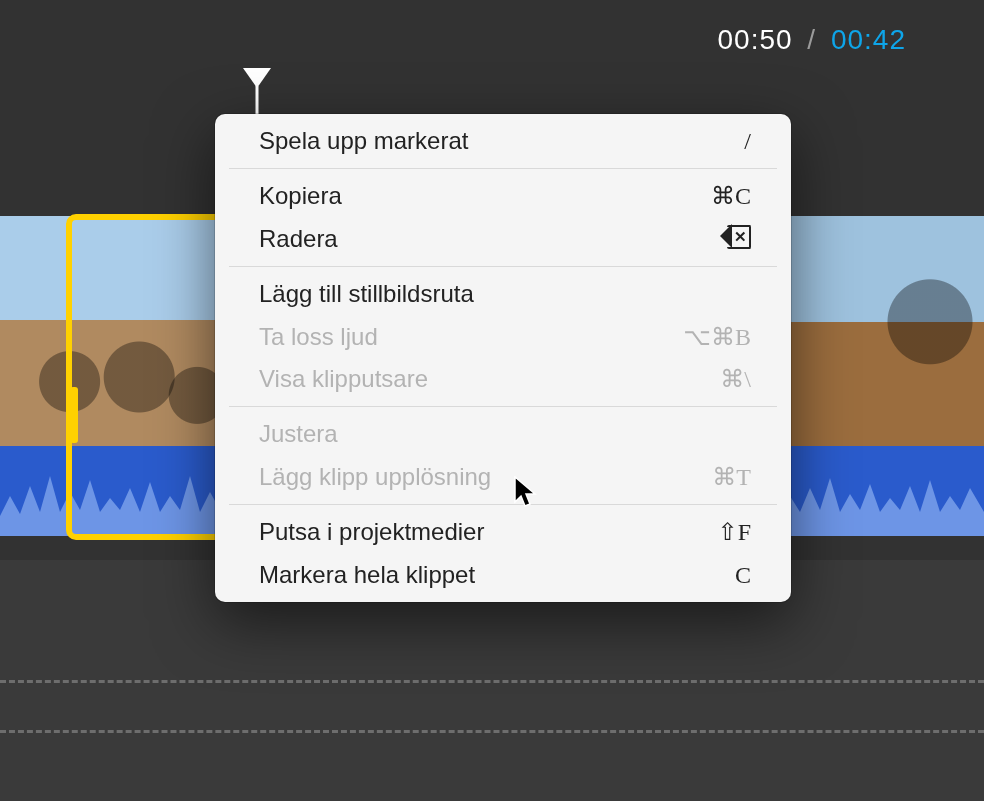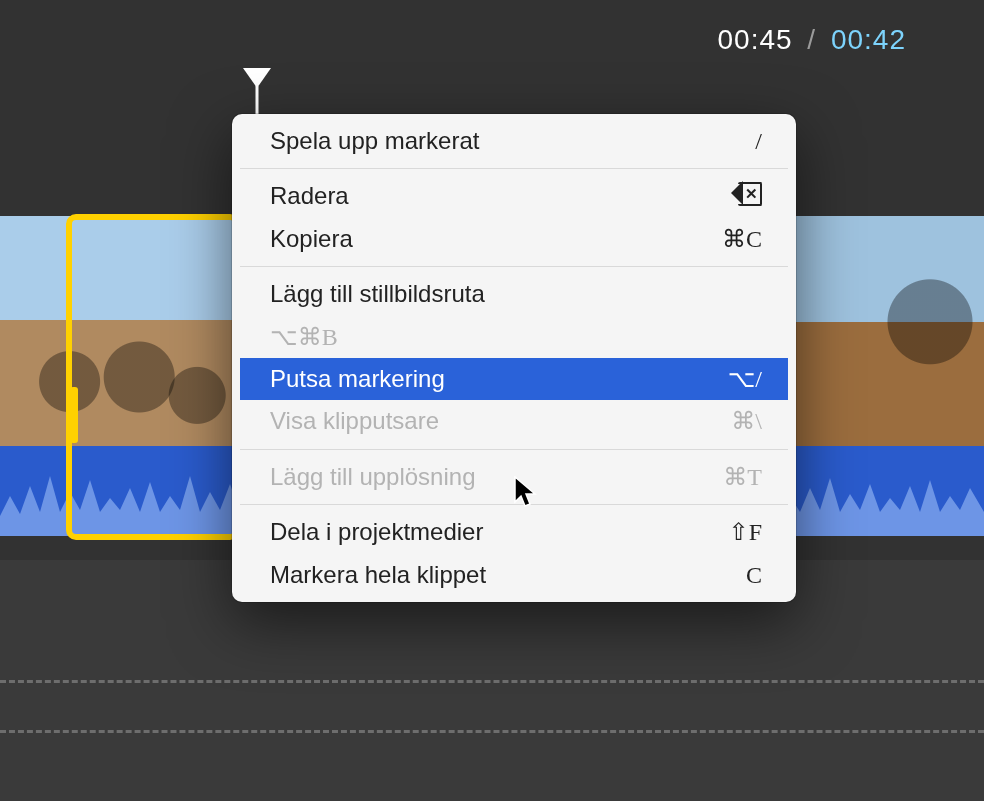--- a/index.html
+++ b/index.html
@@ -17,21 +17,21 @@
   .time-display {
     position: absolute;
     top: 24px;
     right: 78px;
     font-size: 28px;
     font-weight: 400;
     letter-spacing: 1px;
   }
   .time-display .current { color: #ffffff; }
   .time-display .sep     { color: #9b9b9b; margin: 0 6px; }
-  .time-display .total   { color: #7dd3fc; }
+  .time-display .total   { color: #0ea5e9; }
 
   
   .timeline {
     position: absolute;
     top: 216px;
     left: 0;
     right: 0;
     height: 320px;
     background: #2a2a2a;
   }
@@ -140,26 +140,26 @@
     top: 18px;
     width: 3px;
     height: 30px;
     background: #ffffff;
   }
 
   
   .context-menu {
     position: absolute;
     top: 114px;
-    left: 232px;
+    left: 215px;
     width: 548px;
     background: #f5f5f5;
     border-radius: 10px;
     box-shadow: 0 20px 60px rgba(0,0,0,0.55), 0 0 0 1px rgba(0,0,0,0.15);
-    padding: 6px 8px;
+    padding: 6px 14px;
     font-size: 24px;
     color: #222222;
   }
   .context-menu .row {
     display: flex;
     align-items: center;
     justify-content: space-between;
     padding: 5px 26px 5px 30px;
     line-height: 1.35;
     white-space: nowrap;
@@ -218,21 +218,21 @@
     height: 34px;
     pointer-events: none;
     z-index: 50;
   }
   .cursor svg { display: block; }
 </style>
 </head>
 <body>
 
 <div class="time-display">
-  <span class="current">00:45</span>
+  <span class="current">00:50</span>
   <span class="sep">/</span>
   <span class="total">00:42</span>
 </div>
 
 <div class="playhead"></div>
 
 <div class="timeline">
   <div class="videostrip">
     <div class="thumb-left"></div>
     <div class="thumb-right"></div>
@@ -255,59 +255,60 @@
 <div class="context-menu">
 
   <div class="row">
     <span class="label">Spela upp markerat</span>
     <span class="sc">/</span>
   </div>
 
   <hr>
 
   <div class="row">
+    <span class="label">Kopiera</span>
+    <span class="sc">⌘C</span>
+  </div>
+  <div class="row">
     <span class="label">Radera</span>
     <span class="sc">
       <span class="del-icon"><span class="del-x">✕</span></span>
     </span>
   </div>
-  <div class="row">
-    <span class="label">Kopiera</span>
-    <span class="sc">⌘C</span>
-  </div>
 
   <hr>
 
   <div class="row">
     <span class="label">Lägg till stillbildsruta</span>
     <span class="sc"></span>
   </div>
   <div class="row disabled">
+    <span class="label">Ta loss ljud</span>
     <span class="sc">⌥⌘B</span>
-  </div>
-  <div class="row highlight">
-    <span class="label">Putsa markering</span>
-    <span class="sc">⌥/</span>
   </div>
   <div class="row disabled">
     <span class="label">Visa klipputsare</span>
     <span class="sc">⌘\</span>
   </div>
 
   <hr>
 
   <div class="row disabled">
-    <span class="label">Lägg till upplösning</span>
+    <span class="label">Justera</span>
+    <span class="sc"></span>
+  </div>
+  <div class="row disabled">
+    <span class="label">Lägg klipp upplösning</span>
     <span class="sc">⌘T</span>
   </div>
 
   <hr>
 
   <div class="row">
-    <span class="label">Dela i projektmedier</span>
+    <span class="label">Putsa i projektmedier</span>
     <span class="sc">⇧F</span>
   </div>
   <div class="row">
     <span class="label">Markera hela klippet</span>
     <span class="sc">C</span>
   </div>
 
 </div>
 
 <div class="cursor">

